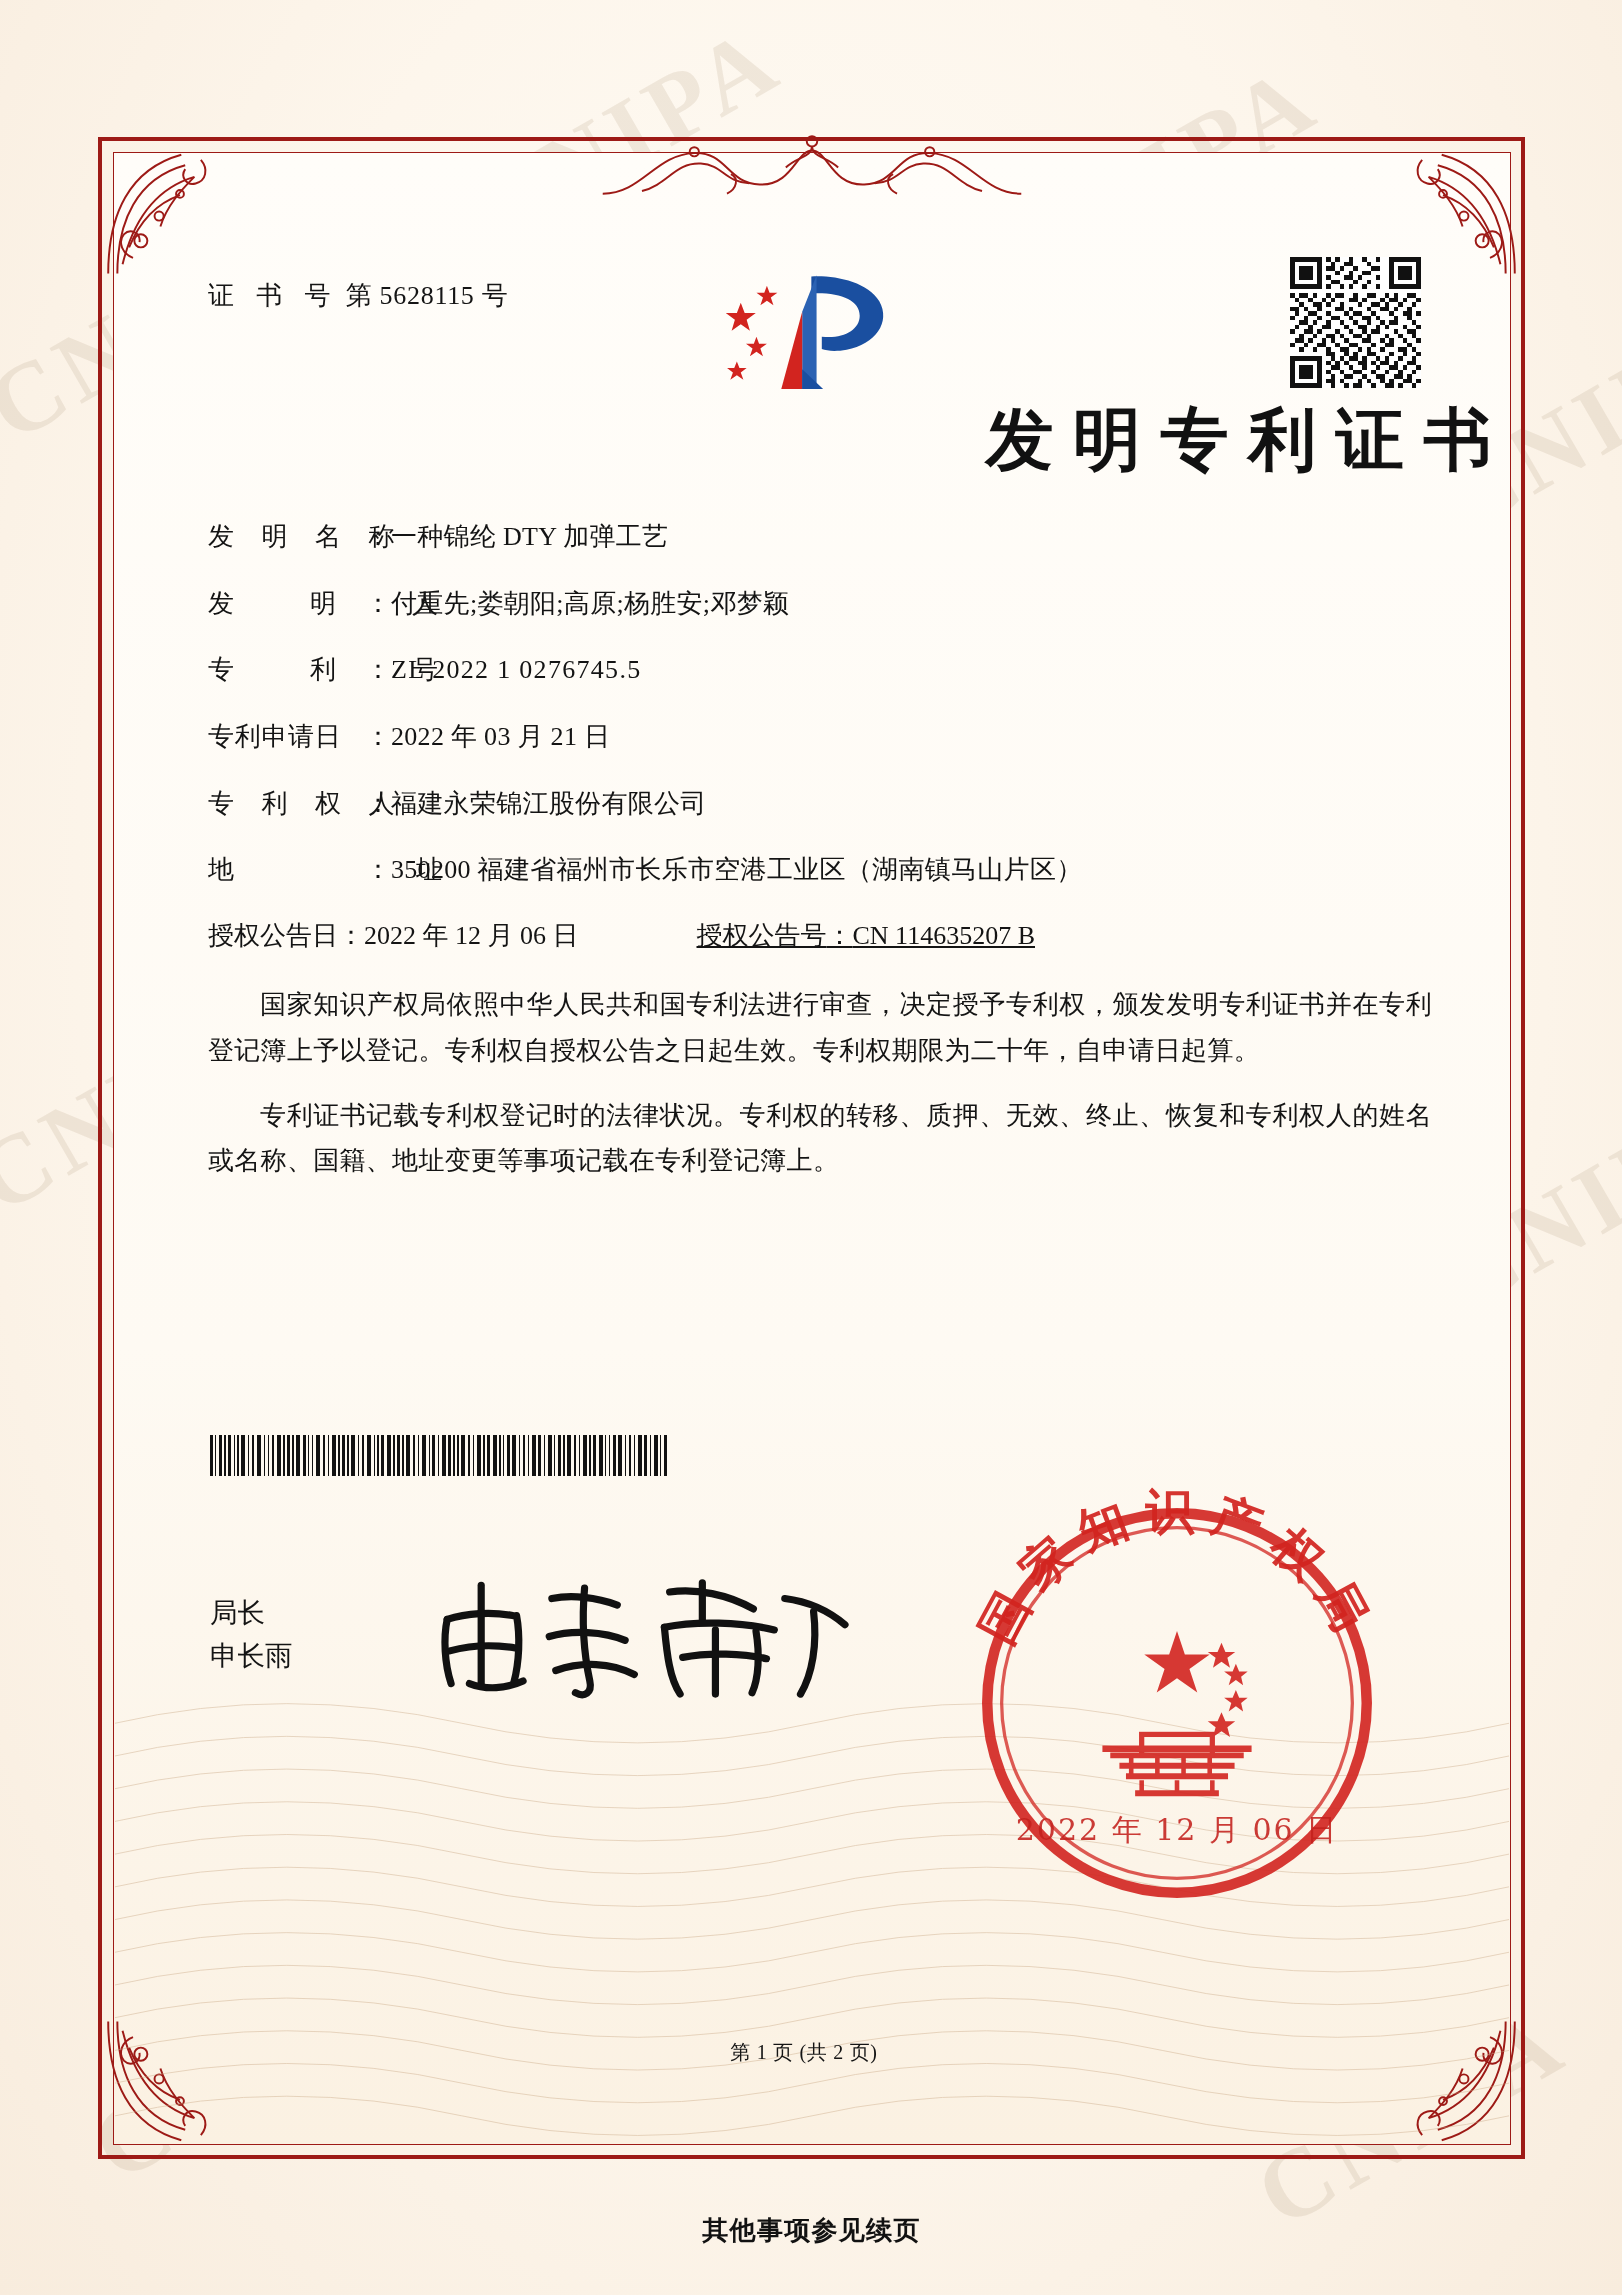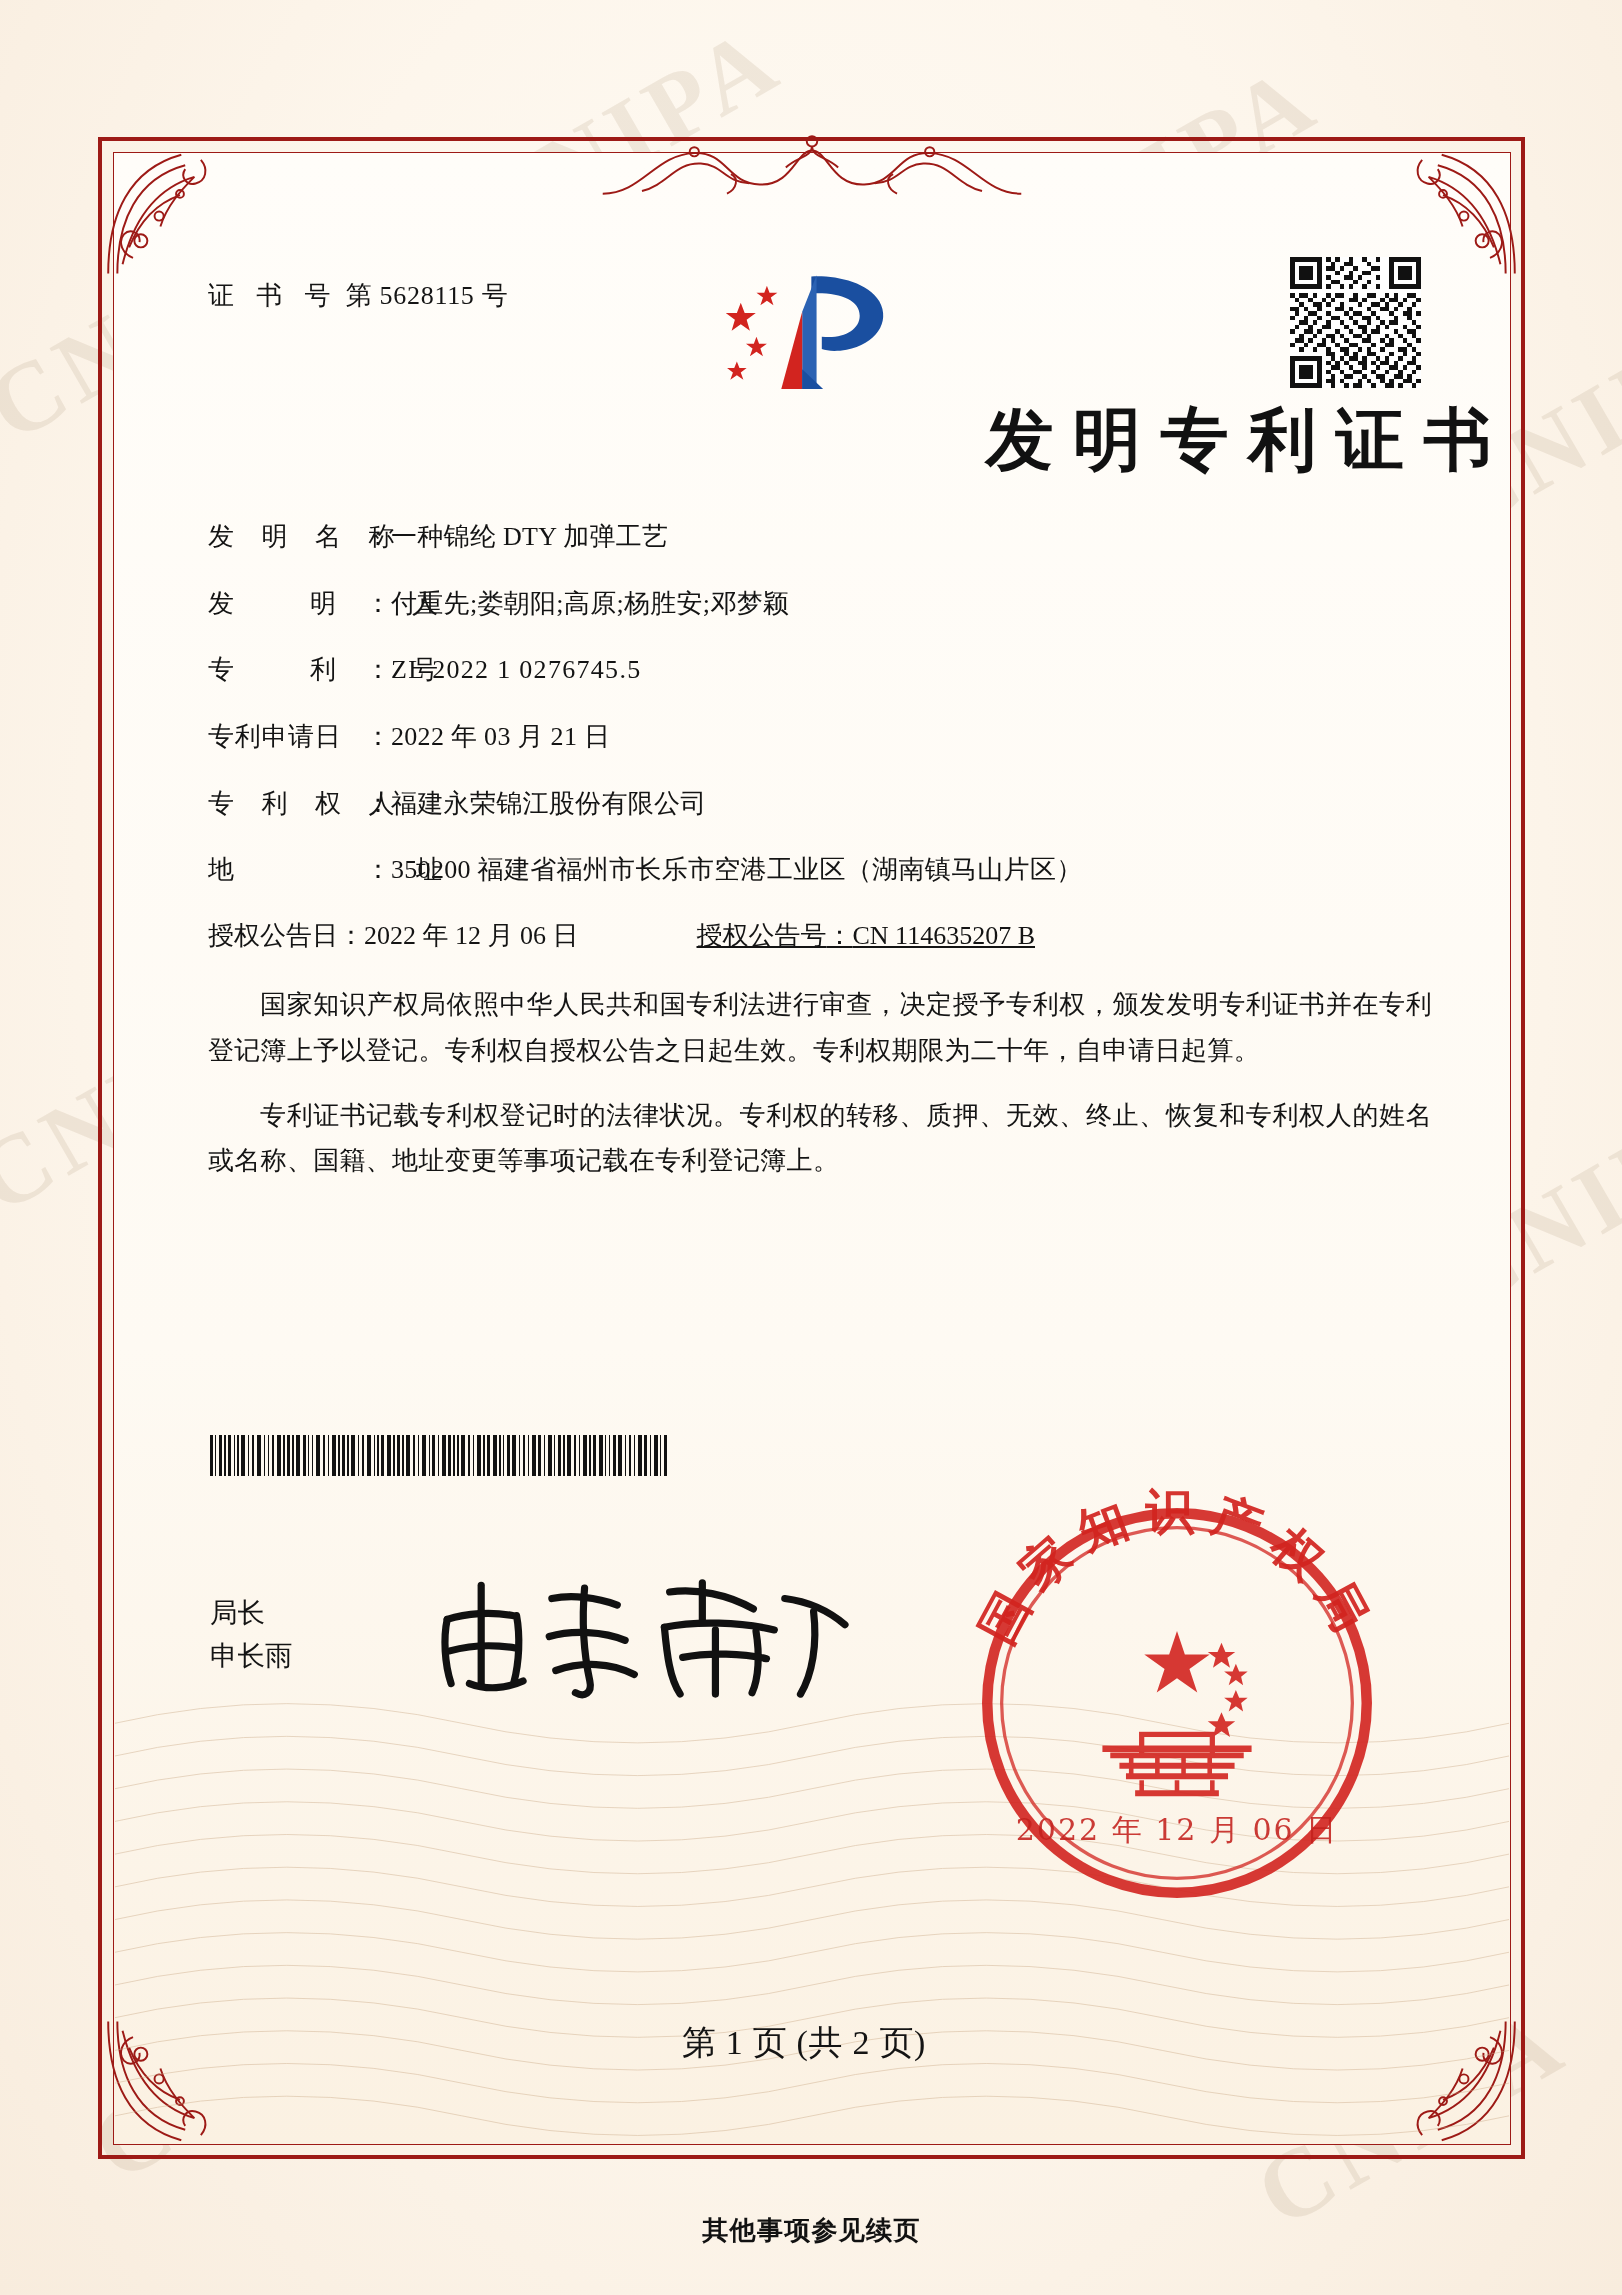--- a/index.html
+++ b/index.html
@@ -234,21 +234,21 @@
     height: 458px;
   }
   .seal svg { width: 100%; height: 100%; display: block; }
 
   .page-num {
     position: absolute;
     left: 0;
     right: 16px;
     bottom: 79px;
     text-align: center;
-    font-size: 34px;
+    font-size: 20px;
     color: #141414;
     letter-spacing: 0.7px;
   }
 
   .footnote {
     position: absolute;
     left: 0;
     right: 0;
     bottom: 47px;
     text-align: center;

